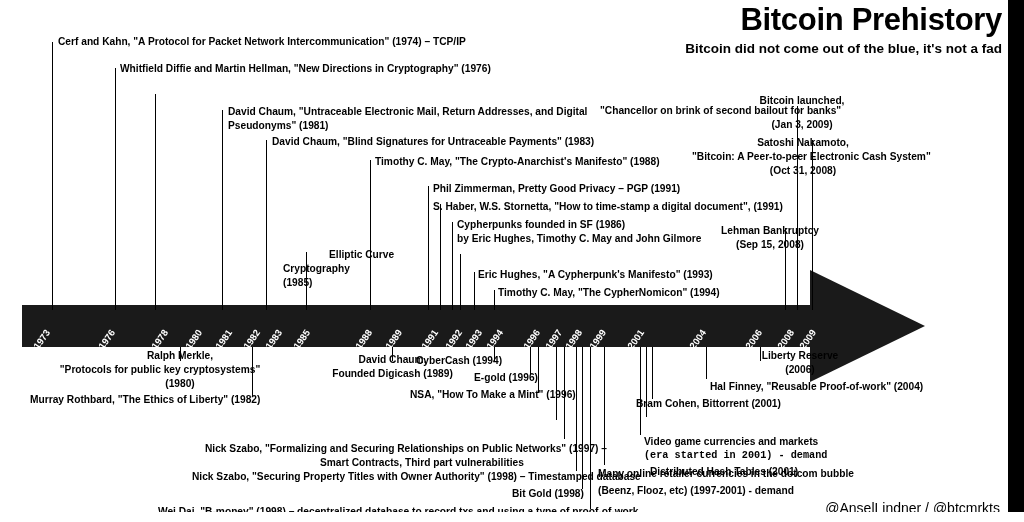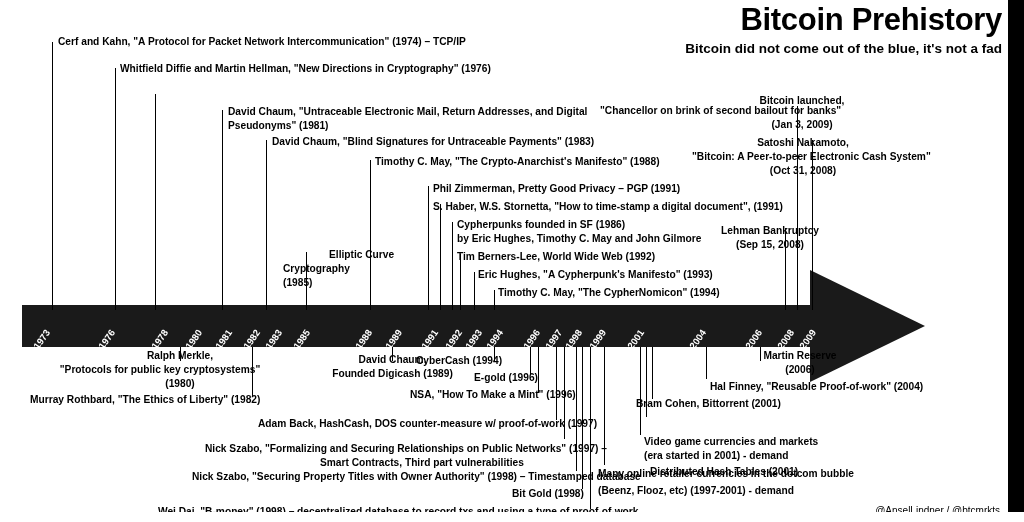--- a/index.html
+++ b/index.html
@@ -32,21 +32,21 @@
 
   
   .lead{position:absolute;background:#000;}
   .lead.v{width:1px;}
 
   
   .lbl{position:absolute;font-size:10.2px;color:#000;line-height:1.22;white-space:nowrap;}
   .lbl.b{font-weight:bold;}
   .lbl.c{text-align:center;}
 
-  .credit{position:absolute;right:24px;bottom:6px;font-size:10px;color:#000;}
+  .credit{position:absolute;right:24px;bottom:6px;font-size:14px;color:#000;}
 </style>
 </head>
 <body>
 
 <div id="stage">
 
   <div class="right-gutter"></div>
 
   <div class="title-block">
     <div class="title-main">Bitcoin Prehistory</div>
@@ -100,21 +100,20 @@
   <div class="lbl b" style="left:58px;  top:36px;">Cerf and Kahn, "A Protocol for Packet Network Intercommunication" (1974) – TCP/IP</div>
   <div class="lbl b" style="left:120px; top:63px;">Whitfield Diffie and Martin Hellman, "New Directions in Cryptography" (1976)</div>
   <div class="lbl b" style="left:228px; top:106px;">David Chaum, "Untraceable Electronic Mail, Return Addresses, and Digital</div>
   <div class="lbl b" style="left:228px; top:120px;">Pseudonyms" (1981)</div>
   <div class="lbl b" style="left:272px; top:136px;">David Chaum, "Blind Signatures for Untraceable Payments" (1983)</div>
   <div class="lbl b" style="left:375px; top:156px;">Timothy C. May, "The Crypto-Anarchist's Manifesto" (1988)</div>
   <div class="lbl b" style="left:433px; top:183px;">Phil Zimmerman, Pretty Good Privacy – PGP (1991)</div>
   <div class="lbl b" style="left:433px; top:201px;">S. Haber, W.S. Stornetta, "How to time-stamp a digital document", (1991)</div>
   <div class="lbl b" style="left:457px; top:219px;">Cypherpunks founded in SF (1986)</div>
   <div class="lbl b" style="left:457px; top:233px;">by Eric Hughes, Timothy C. May and John Gilmore</div>
-  <div class="lbl b" style="left:457px; top:251px;">Tim Berners-Lee, World Wide Web (1992)</div>
   <div class="lbl b" style="left:478px; top:269px;">Eric Hughes, "A Cypherpunk's Manifesto" (1993)</div>
   <div class="lbl b" style="left:498px; top:287px;">Timothy C. May, "The CypherNomicon" (1994)</div>
 
   <div class="lbl b" style="left:300px; top:249px;margin-left:29px;">Elliptic Curve</div>
   <div class="lbl b" style="left:283px; top:263px;">Cryptography</div>
   <div class="lbl b" style="left:283px; top:277px;">(1985)</div>
 
   <div class="lbl b c" style="left:600px; top:105px; width:210px;">"Chancellor on brink of second bailout for banks"</div>
   <div class="lbl b c" style="left:722px; top:95px;  width:160px;">Bitcoin launched,</div>
   <div class="lbl b c" style="left:722px; top:119px; width:160px;">(Jan 3, 2009)</div>
@@ -149,32 +148,31 @@
   <div class="lbl b c" style="left:60px;  top:378px; width:240px;text-align:center;">(1980)</div>
   <div class="lbl b" style="left:30px;  top:394px;">Murray Rothbard, "The Ethics of Liberty" (1982)</div>
 
   <div class="lbl b c" style="left:275px; top:354px; width:235px;">David Chaum,</div>
   <div class="lbl b c" style="left:275px; top:368px; width:235px;">Founded Digicash (1989)</div>
 
   <div class="lbl b" style="left:416px; top:355px;">CyberCash (1994)</div>
   <div class="lbl b" style="left:474px; top:372px;text-align:center;">E-gold (1996)</div>
   <div class="lbl b" style="left:410px; top:389px;">NSA, "How To Make a Mint" (1996)</div>
 
-  <div class="lbl b" style="left:258px; top:418px;">Adam Back, HashCash, DOS counter-measure w/ proof-of-work (1997)</div>
   <div class="lbl b" style="left:205px; top:443px;">Nick Szabo, "Formalizing and Securing Relationships on Public Networks" (1997) –</div>
   <div class="lbl b" style="left:320px; top:457px;">Smart Contracts, Third part vulnerabilities</div>
   <div class="lbl b" style="left:192px; top:471px;">Nick Szabo, "Securing Property Titles with Owner Authority" (1998) – Timestamped database</div>
   <div class="lbl b" style="left:512px; top:488px;">Bit Gold (1998)</div>
   <div class="lbl b" style="left:158px; top:506px;">Wei Dai, "B-money" (1998) – decentralized database to record txs and using a type of proof-of-work</div>
 
   <div class="lbl b" style="left:598px; top:468px;">Many online retailer currencies in the dotcom bubble</div>
   <div class="lbl b" style="left:598px; top:485px;">(Beenz, Flooz, etc) (1997-2001) - demand</div>
   <div class="lbl b" style="left:644px; top:436px;">Video game currencies and markets</div>
-  <div class="lbl b" style="left:644px; top:450px;">(era started in 2001) - demand</div>
+  <div class="lbl b" style="left:644px; top:450px;font-family:Liberation Mono, monospace;">(era started in 2001) - demand</div>
   <div class="lbl b" style="left:650px; top:418px;margin-top:48px;">Distributed Hash Tables (2001)</div>
   <div class="lbl b" style="left:636px; top:398px;">Bram Cohen, Bittorrent (2001)</div>
   <div class="lbl b" style="left:710px; top:381px;">Hal Finney, "Reusable Proof-of-work" (2004)</div>
-  <div class="lbl b c" style="left:720px; top:350px; width:160px;">Martin Reserve</div>
+  <div class="lbl b c" style="left:720px; top:350px; width:160px;">Liberty Reserve</div>
   <div class="lbl b c" style="left:720px; top:364px; width:160px;">(2006)</div>
 
   <div class="credit">@AnselLindner / @btcmrkts</div>
   <div class="bottom-strip"></div>
 </div>
 
 </body></html>

